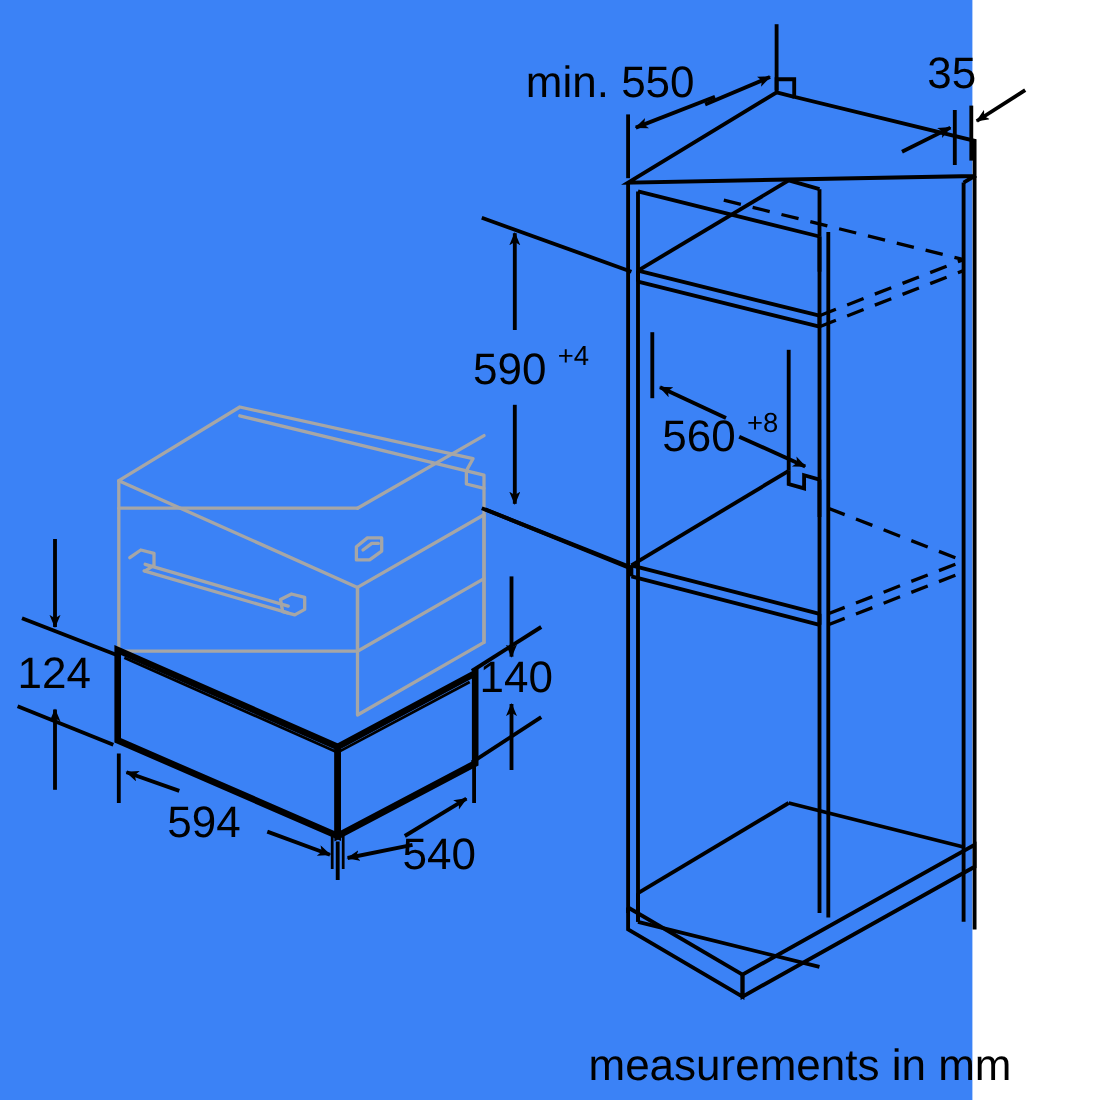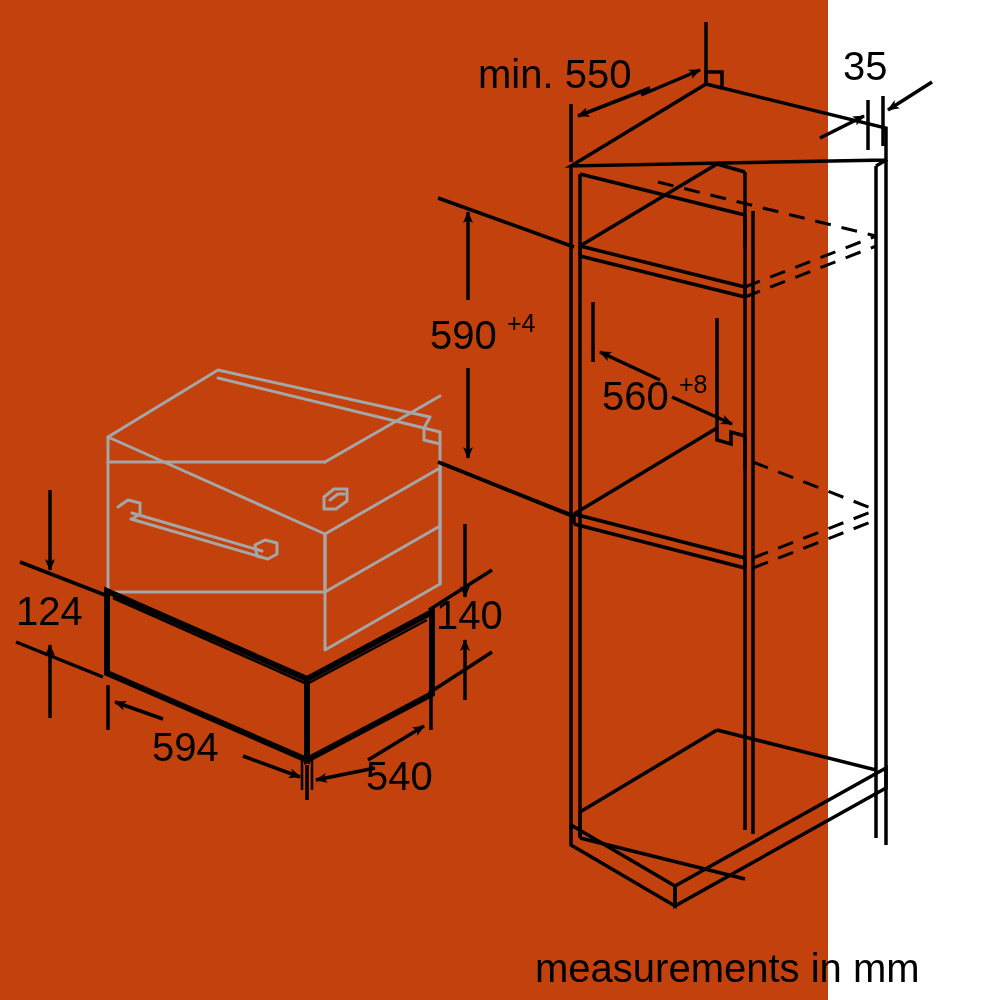--- a/index.html
+++ b/index.html
@@ -8,24 +8,23 @@
     background: #ffffff;
   }
   body {
     width: 1000px;
     height: 1000px;
     font-family: "Liberation Sans", sans-serif;
     overflow: hidden;
   }
   #diagram-root {
     position: relative;
-    width: 800px;
+    width: 884px;
     height: 1000px;
-    background: #c2410c;
-    padding-left: 28px;
+    background: #3b82f6;
   }
   svg.drawing {
     position: absolute;
     top: 0;
     left: 0;
     width: 1000px;
     height: 1000px;
     display: block;
   }
   .dim-text {

